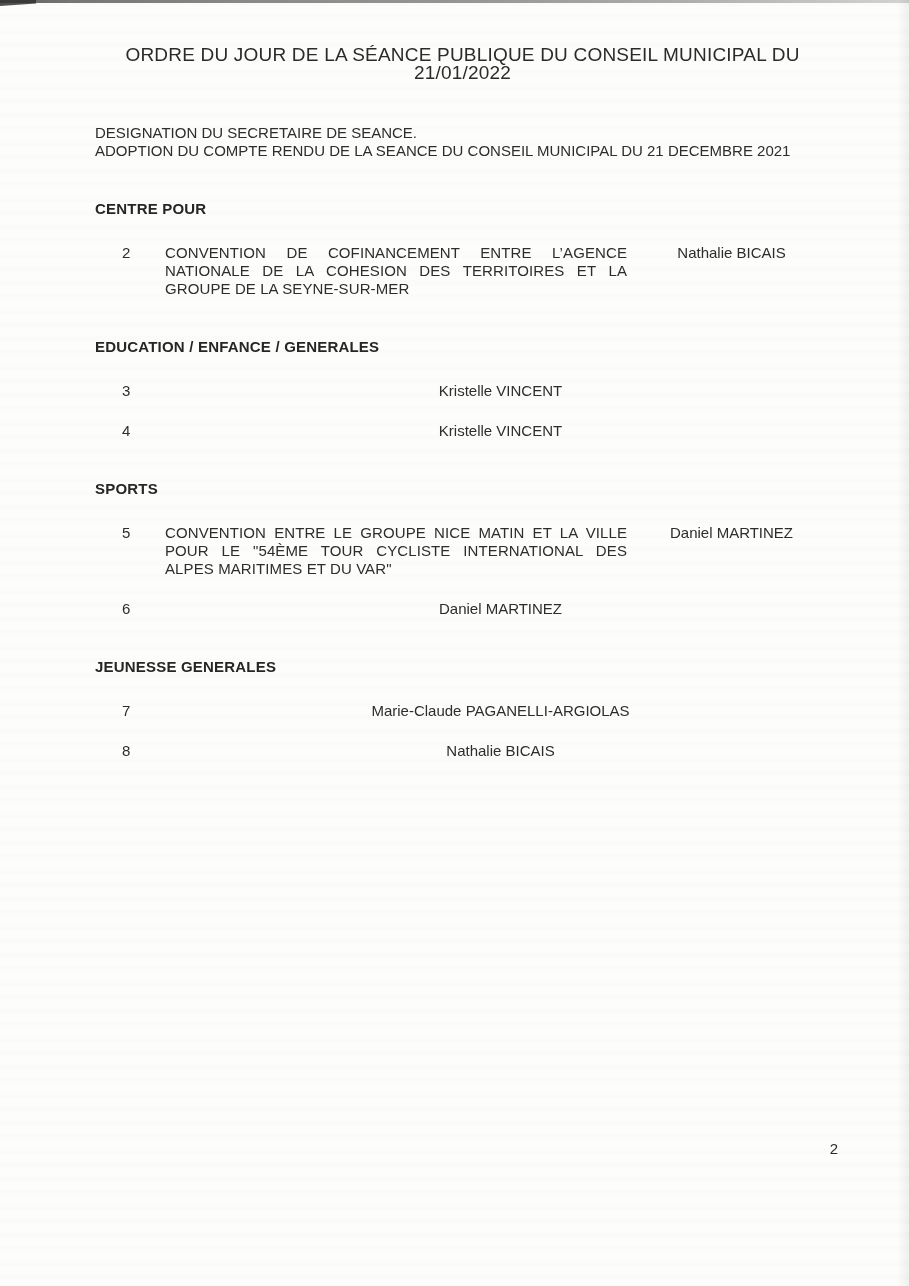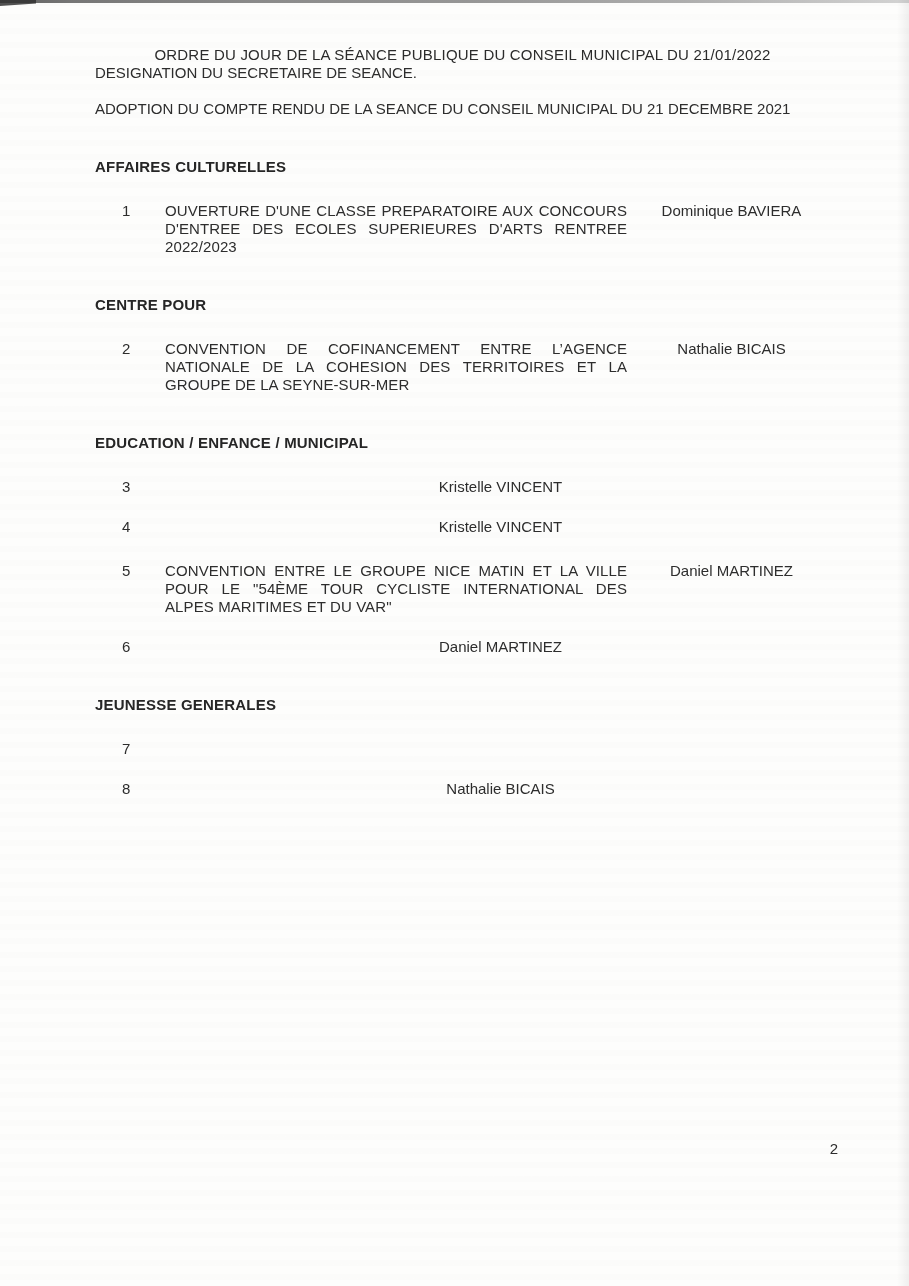--- a/index.html
+++ b/index.html
@@ -46,28 +46,28 @@
     background: linear-gradient(to right, rgba(0,0,0,0), rgba(0,0,0,0.055));
   }
   .content {
     position: relative;
     padding: 0 79px 0 95px;
     font-size: 15px;
     line-height: 18px;
   }
   .title {
     margin-top: 46px;
-    font-size: 15px;
+    font-size: 19px;
     font-weight: 400;
     text-align: center;
     letter-spacing: 0.2px;
     color: #2b2b2b;
   }
-  .preamble-1 { }
-  .preamble-2 { margin-top: 18px; }
+  .preamble-1 { margin-top: 42px; }
+  .preamble-2 { }
   .section-heading {
     margin-top: 40px;
     font-size: 15px;
     font-weight: 700;
     letter-spacing: 0.2px;
     color: #262626;
   }
   .item {
     display: flex;
     margin-top: 26px;
@@ -106,66 +106,60 @@
   <div class="scan-corner"></div>
   <div class="scan-edge-right"></div>
 
   <div class="content">
 
     <h1 class="title">ORDRE DU JOUR DE LA SÉANCE PUBLIQUE DU CONSEIL MUNICIPAL DU 21/01/2022</h1>
 
     <p class="preamble-1">DESIGNATION DU SECRETAIRE DE SEANCE.</p>
     <p class="preamble-2">ADOPTION DU COMPTE RENDU DE LA SEANCE DU CONSEIL MUNICIPAL DU 21 DECEMBRE 2021</p>
 
-    <section>
-      <h2 class="section-heading">AFFAIRES CULTURELLES</h2>
-      <div class="item">
-        <div class="item-number">1</div>
-        <div class="item-text">OUVERTURE D'UNE CLASSE PREPARATOIRE AUX CONCOURS D'ENTREE DES ECOLES SUPERIEURES D'ARTS RENTREE 2022/2023</div>
-        <div class="item-rapporteur">Dominique BAVIERA</div>
-      </div>
-    </section>
 
     <section>
       <h2 class="section-heading">CENTRE POUR</h2>
       <div class="item">
         <div class="item-number">2</div>
         <div class="item-text">CONVENTION DE COFINANCEMENT ENTRE L’AGENCE NATIONALE DE LA COHESION DES TERRITOIRES ET LA GROUPE DE LA SEYNE-SUR-MER</div>
         <div class="item-rapporteur">Nathalie BICAIS</div>
       </div>
     </section>
 
     <section>
-      <h2 class="section-heading">EDUCATION / ENFANCE / MUNICIPAL</h2>
+      <h2 class="section-heading">EDUCATION / ENFANCE / GENERALES</h2>
       <div class="item">
         <div class="item-number">3</div>
         <div class="item-rapporteur">Kristelle VINCENT</div>
       </div>
       <div class="item">
         <div class="item-number">4</div>
         <div class="item-rapporteur">Kristelle VINCENT</div>
       </div>
     </section>
 
     <section>
+      <h2 class="section-heading">SPORTS</h2>
       <div class="item">
         <div class="item-number">5</div>
         <div class="item-text">CONVENTION ENTRE LE GROUPE NICE MATIN ET LA VILLE POUR LE "54ÈME TOUR CYCLISTE INTERNATIONAL DES ALPES MARITIMES ET DU VAR"</div>
         <div class="item-rapporteur">Daniel MARTINEZ</div>
       </div>
       <div class="item">
         <div class="item-number">6</div>
         <div class="item-rapporteur">Daniel MARTINEZ</div>
       </div>
     </section>
 
     <section>
       <h2 class="section-heading">JEUNESSE GENERALES</h2>
       <div class="item">
         <div class="item-number">7</div>
+        <div class="item-rapporteur">Marie-Claude PAGANELLI-ARGIOLAS</div>
       </div>
       <div class="item">
         <div class="item-number">8</div>
         <div class="item-rapporteur">Nathalie BICAIS</div>
       </div>
     </section>
 
   </div>
 
   <div class="page-number">2</div>

